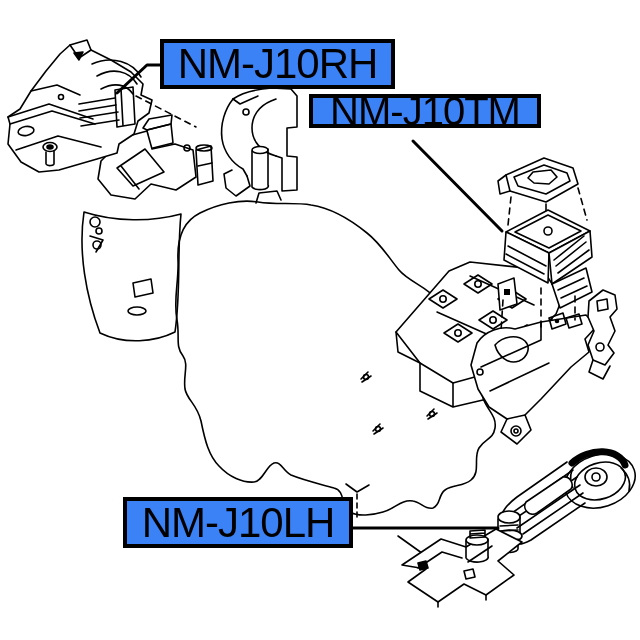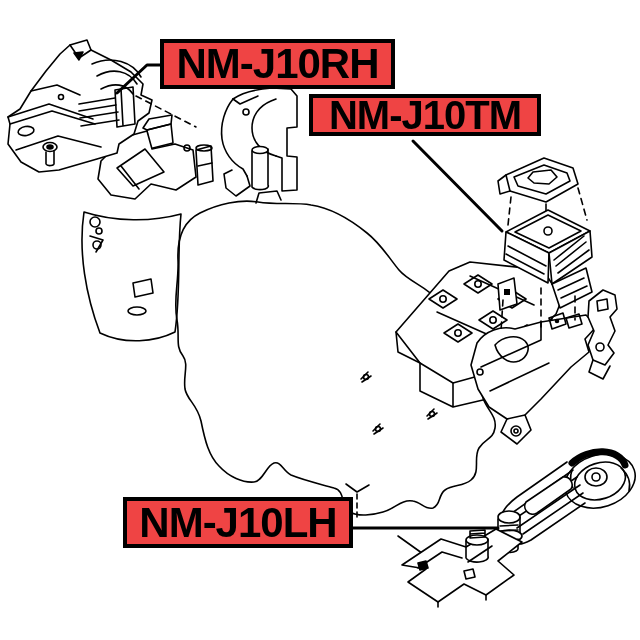--- a/index.html
+++ b/index.html
@@ -1,24 +1,24 @@
 <!DOCTYPE html>
 <html><head>
 <meta charset="utf-8">
 <style>
   html,body{margin:0;padding:0;background:#fff;}
   .stage{position:relative;width:640px;height:640px;background:#fff;overflow:hidden;
          font-family:"Liberation Sans",sans-serif;}
   .stage svg{position:absolute;left:0;top:0;}
-  .plabel{position:absolute;box-sizing:border-box;border:4px solid #000;background:#ef4444;
+  .plabel{position:absolute;box-sizing:border-box;border:4px solid #000;background:#3b82f6;
           display:flex;align-items:center;justify-content:center;
-          font-weight:bold;font-size:42px;line-height:1;letter-spacing:-1px;color:#000;
+          font-weight:normal;font-size:42px;line-height:1;letter-spacing:-1px;color:#000;
           white-space:nowrap;}
   #label-rh{left:160px;top:39px;width:235px;height:50px;}
-  #label-tm{left:309px;top:94px;width:232px;height:42px;font-size:40px;}
+  #label-tm{left:309px;top:94px;width:232px;height:34px;font-size:40px;}
   #label-lh{left:123px;top:497px;width:230px;height:51px;}
 </style>
 </head>
 <body>
 
 <div class="stage">
 
 <svg width="640" height="640" viewBox="0 0 640 640" fill="none" stroke="#000" stroke-width="1.6" stroke-linejoin="round" stroke-linecap="round">
 
   <g>

